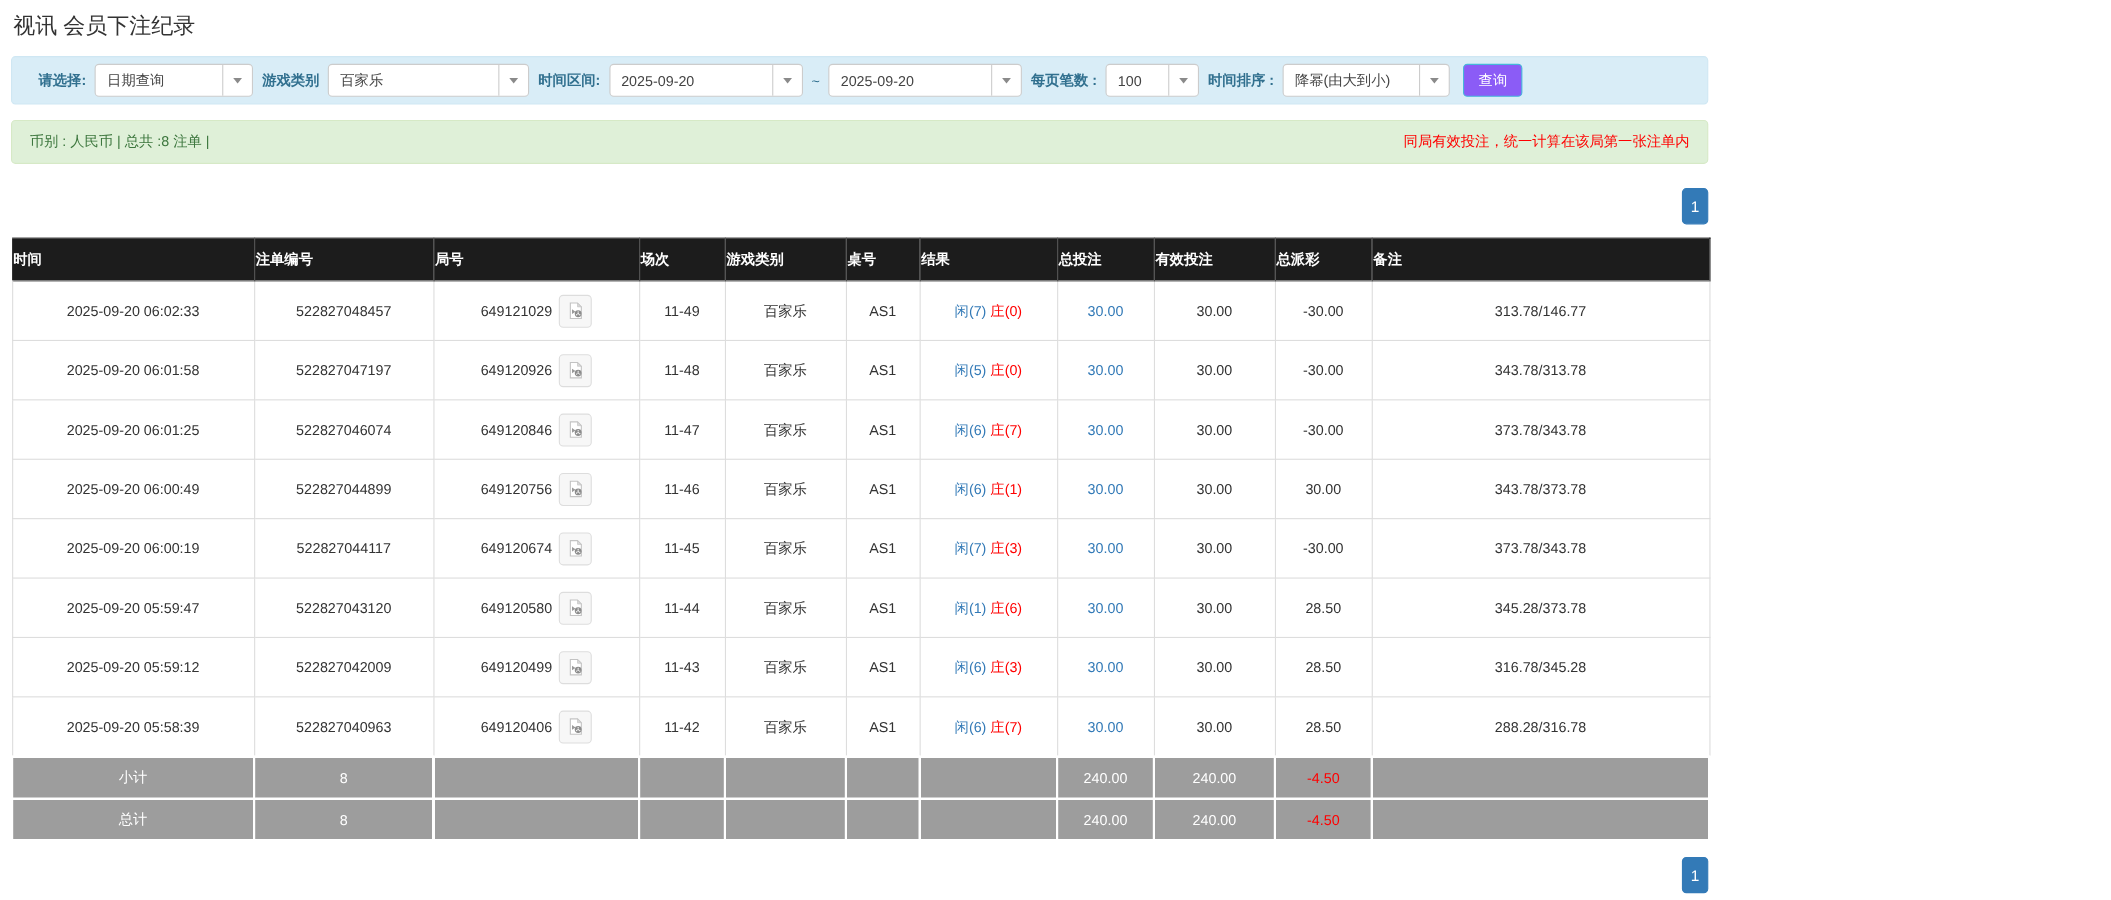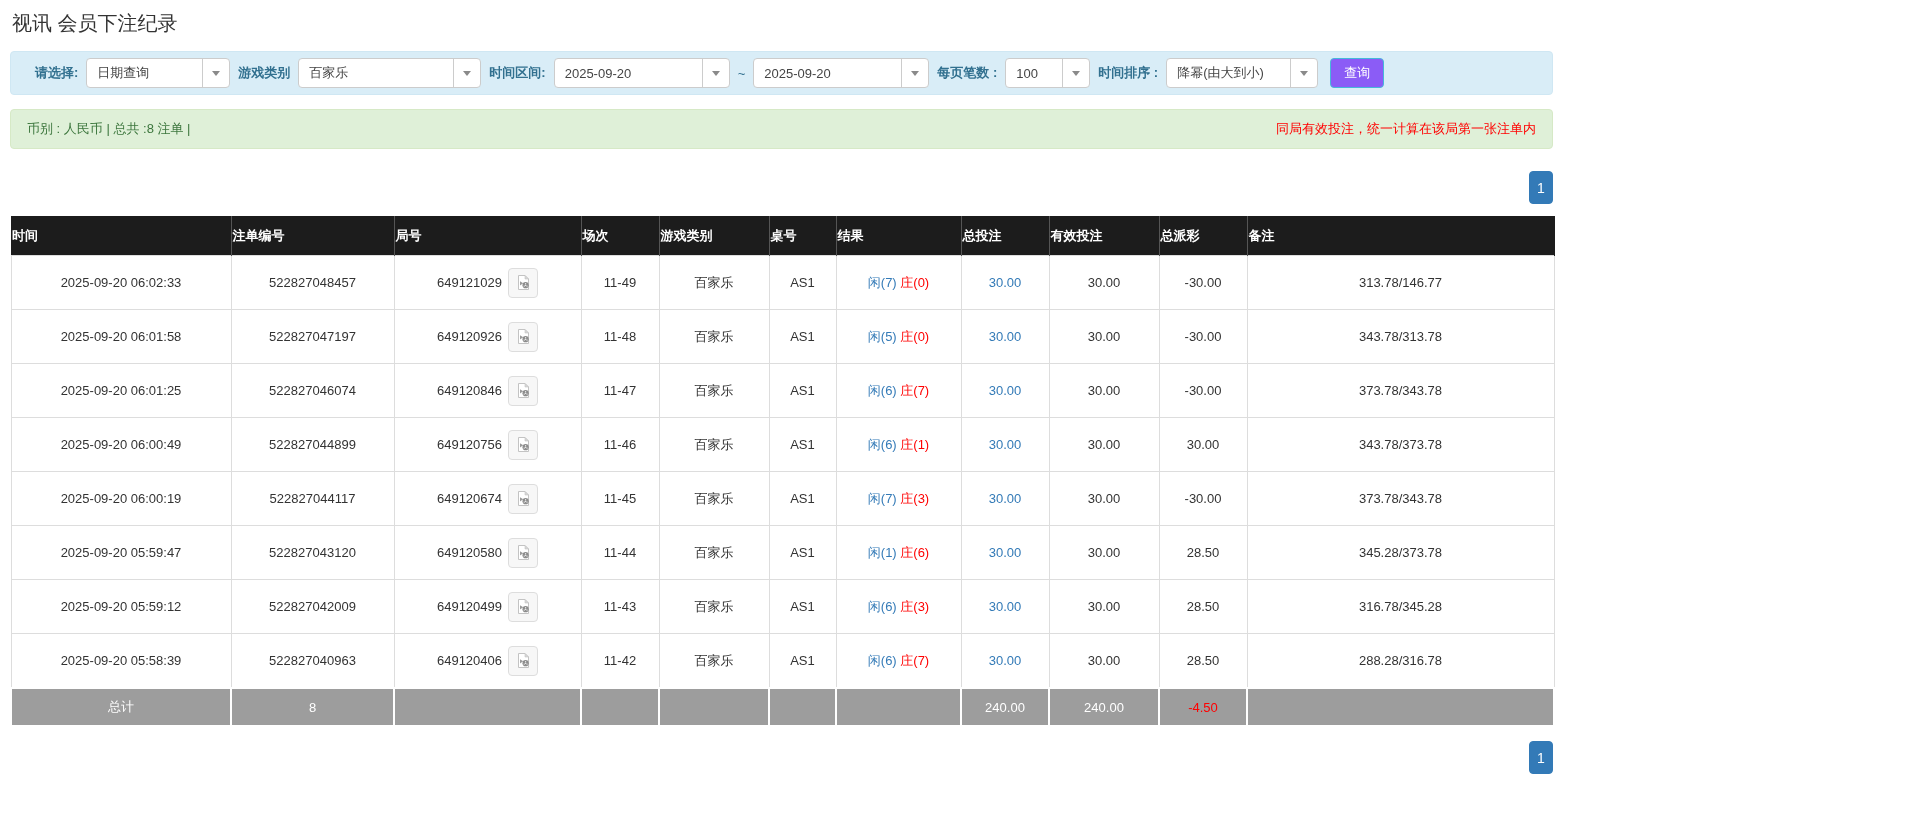--- a/index.html
+++ b/index.html
@@ -391,32 +391,45 @@
           <td>AS1</td>
           <td><span class="player">闲(6)</span> <span class="banker">庄(7)</span></td>
           <td><a class="bet-link">30.00</a></td>
           <td>30.00</td>
           <td>28.50</td>
           <td>288.28/316.78</td>
         </tr>
       </tbody>
     <tfoot>
         <tr class="footer-row">
-          <td>总计</td>
+          <td>小计</td>
           <td>8</td>
           <td></td>
           <td></td>
           <td></td>
           <td></td>
           <td></td>
           <td>240.00</td>
           <td>240.00</td>
           <td class="neg">-4.50</td>
           <td></td>
         </tr>
+        <tr class="footer-row">
+          <td>总计</td>
+          <td>8</td>
+          <td></td>
+          <td></td>
+          <td></td>
+          <td></td>
+          <td></td>
+          <td>240.00</td>
+          <td>240.00</td>
+          <td class="neg">-4.50</td>
+          <td></td>
+        </tr>
       </tfoot>
   </table>
 
   <div class="pager-row bottom">
     <span class="page-btn">1</span>
   </div>
 
 </div>
 
 </body></html>

